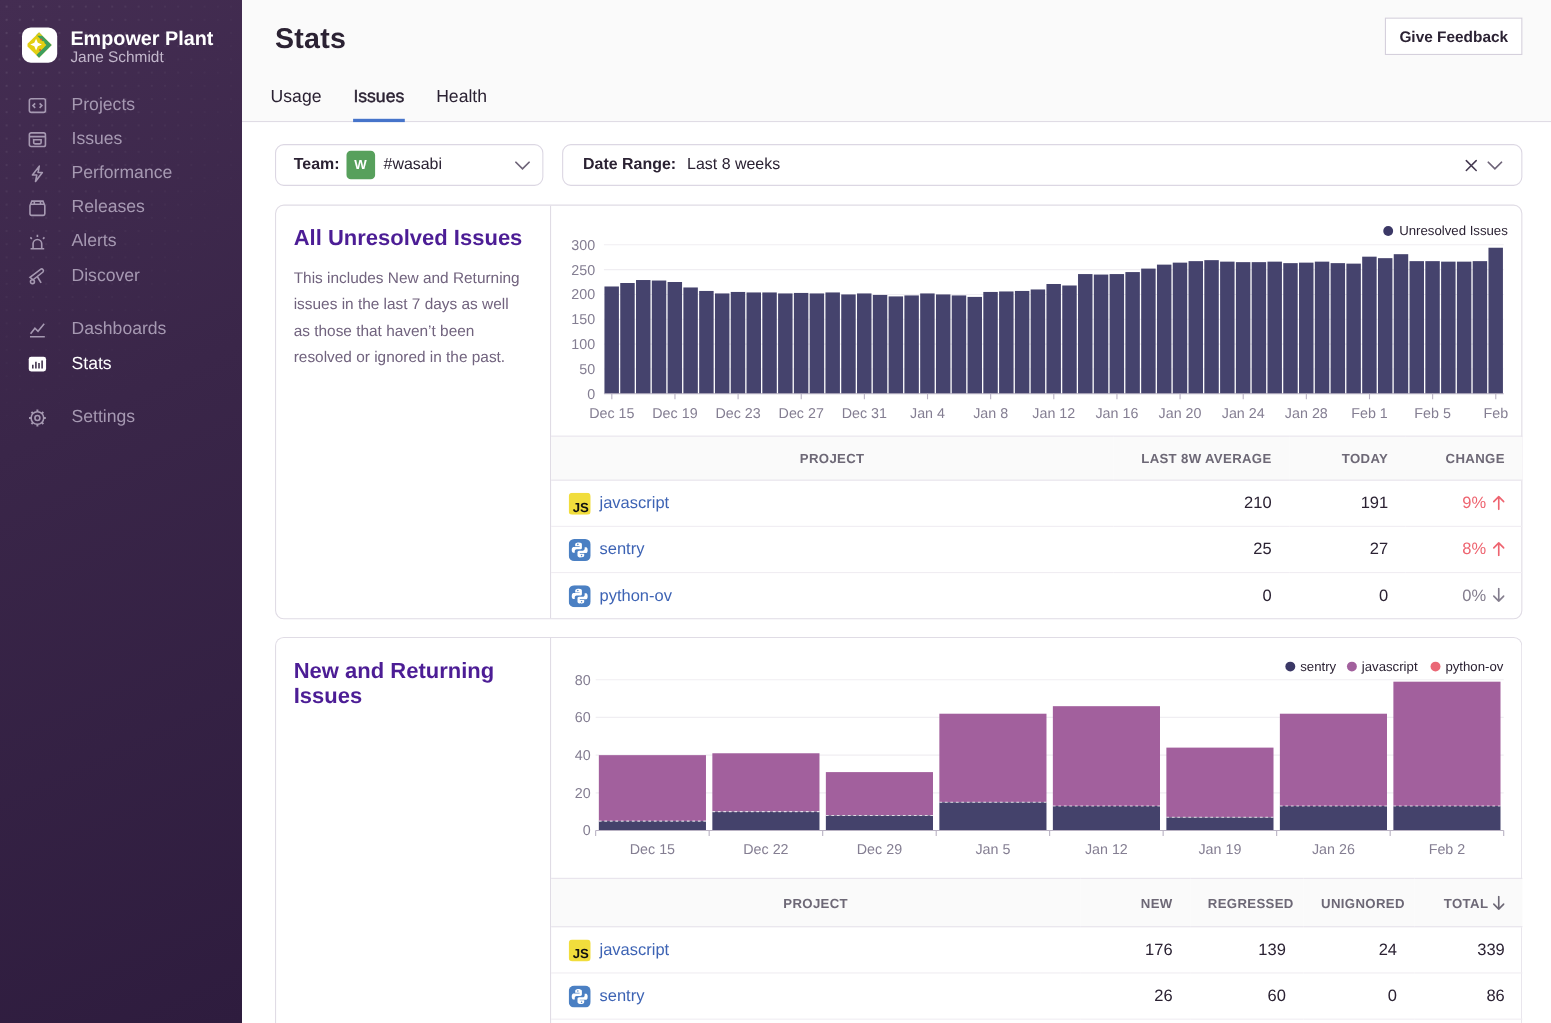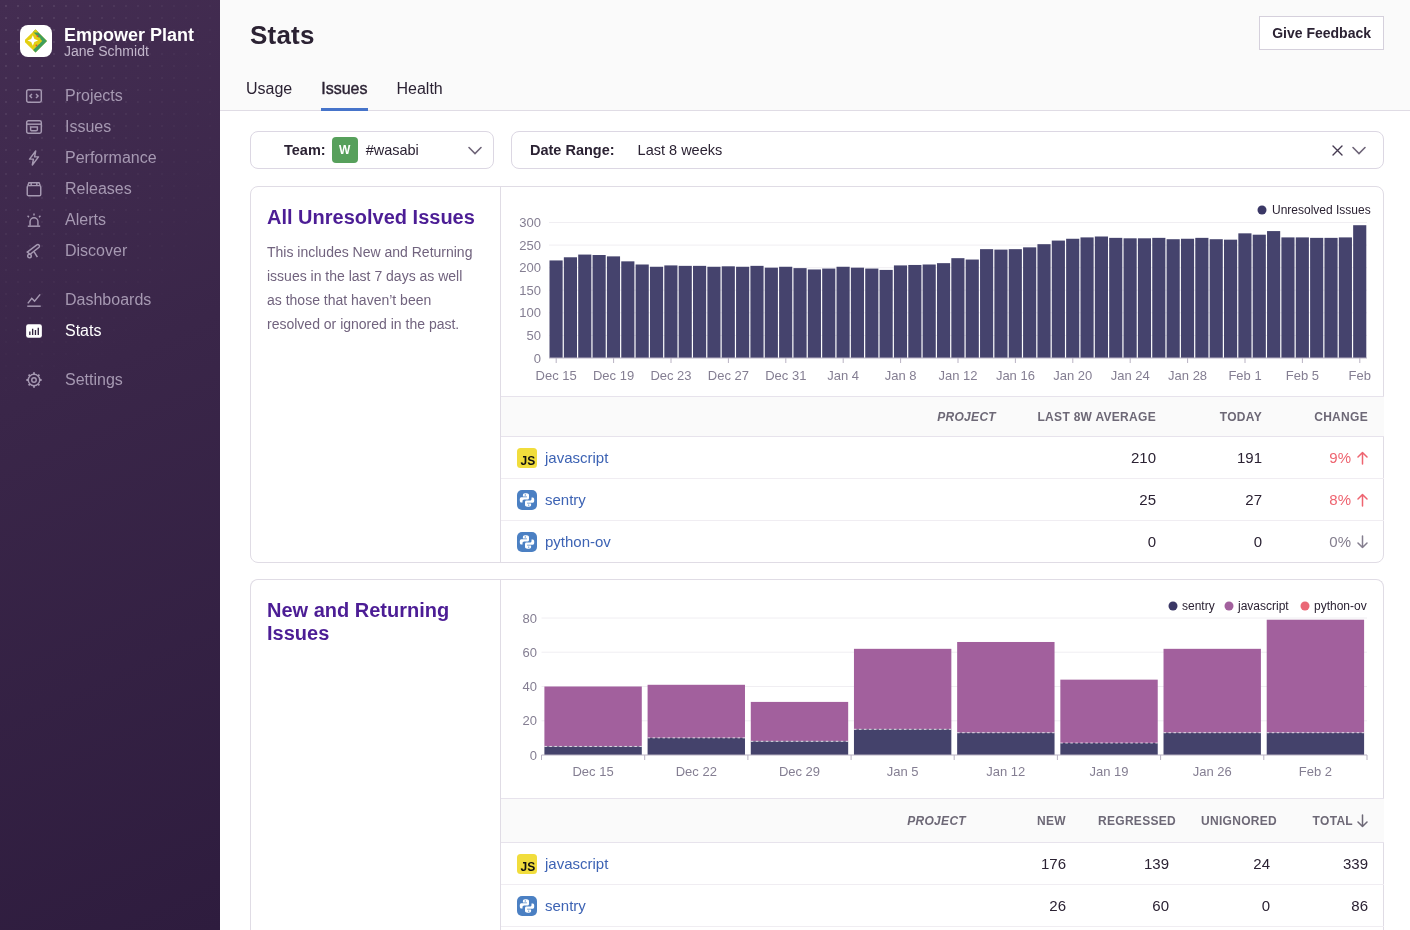--- a/index.html
+++ b/index.html
@@ -24,34 +24,34 @@
 .main { position:absolute; left:220px; top:0; width:1190px; height:930px; background:#fff; }
 .header { position:absolute; left:0; top:0; width:1190px; height:111px; background:#fafafa; border-bottom:1px solid #e0dce5; }
 h1.pagetitle { position:absolute; left:30px; top:20px; font-size:26px; color:#2b2233; letter-spacing:0.2px; }
 .feedback-btn { position:absolute; right:26px; top:16px; height:34px; padding:0 12px; background:#fff; border:1px solid #d5d0dc; border-radius:0; font-size:14px; font-weight:bold; color:#2b2233; line-height:32px; }
 .tabs { position:absolute; left:26px; top:80px; display:flex; font-size:16px; color:#2b2233;text-align:center; }
 .tab { margin-right:29px; padding-bottom:10px; }
 .tab.active { border-bottom:3px solid #4674ca; -webkit-text-stroke:0.4px #2b2233; }
 .filters { position:absolute; left:30px; top:131px; display:flex; }
 .filterbox { height:38px; border:1px solid #dcd7e3; border-radius:8px; background:#fff; display:flex; align-items:center; font-size:14.5px; color:#2b2233; }
 .filterbox .label { font-weight:bold; }
-.teambox { width:244px; padding:0 10px 0 33px; margin-right:17px; }
+.teambox { width:244px; padding:0 10px 0 16px; margin-right:17px; }
 .teambadge { width:26px; height:26px; border-radius:4px; background:#57a05c; color:#fff; font-size:12px; font-weight:bold; display:flex; align-items:center; justify-content:center; margin:0 8px 0 6px; }
 .datebox { width:873px; padding:0 16px 0 18px; }
 .spacer { flex:1; }
 .panel { position:absolute; left:30px; width:1134px; background:#fff; border:1px solid #e0dce5; border-radius:8px; }
 .panel1 { top:186px; height:377px; }
 .panel2 { top:579px; height:360px; border-bottom:none; border-radius:8px 8px 0 0; }
 .panel-left { position:absolute; left:0; top:0; width:250px; height:100%; border-right:1px solid #e0dce5; padding:19px 16px 0 16px; }
 .panel-title { font-size:20px; color:#4c1d95; margin-bottom:11px;font-weight:bold; }
 .panel-desc { font-size:14px; color:#71637e; line-height:24px; }
 .panel-right { position:absolute; left:250px; top:0; width:883px; height:100%; }
 table.stats { border-collapse:collapse; width:883px; table-layout:fixed; }
 table.stats th { background:#fafafa; font-size:12px; color:#6d6876; text-transform:uppercase; letter-spacing:0.3px; text-align:right; padding:0 16px; height:40px; border-top:1px solid #e7e3ec; border-bottom:1px solid #e7e3ec; font-weight:bold; }
-table.stats th:first-child { text-align:right;font-style:italic; }
+table.stats th:first-child { text-align:center; }
 table.stats td { font-size:15px; color:#2b2233; text-align:right; padding:0 16px; height:42px; border-bottom:1px solid #f0edf2; }
 table.t2 th { height:44px; }
 table.stats td:first-child { text-align:left; }
 table.stats tr:last-child td { border-bottom:none; }
 .proj { display:flex; align-items:center; color:#3d63b4; }
 .proj .picon { margin-right:8px; flex:none; }
 table.stats td.red { color:#ee6470; }
 table.stats td.gray { color:#847e8e; }
 </style>
 </head>
@@ -163,21 +163,21 @@
       <span class="label">Team:</span>
       <span class="teambadge">W</span>
       <span>#wasabi</span>
       <span class="spacer"></span>
       <svg width="16" height="14" viewBox="0 0 16 14" fill="none" stroke="#6e6478" stroke-width="1.6" stroke-linecap="round">
           <path d="M2 4.5 L8 10.5 L14 4.5"></path>
         </svg>
     </div>
     <div class="filterbox datebox">
       <span class="label">Date Range:</span>
-      <span style="margin-left:23px;">Last 8 weeks</span>
+      <span style="margin-left:10px;">Last 8 weeks</span>
       <span class="spacer"></span>
       <svg width="13" height="13" viewBox="0 0 13 13" fill="none" stroke="#453a51" stroke-width="1.4" stroke-linecap="round" style="margin-right:7px;">
           <path d="M2 2 L11 11 M11 2 L2 11"></path>
         </svg>
       <svg width="16" height="14" viewBox="0 0 16 14" fill="none" stroke="#6e6478" stroke-width="1.6" stroke-linecap="round">
           <path d="M2 4.5 L8 10.5 L14 4.5"></path>
         </svg>
     </div>
   </div>
 

